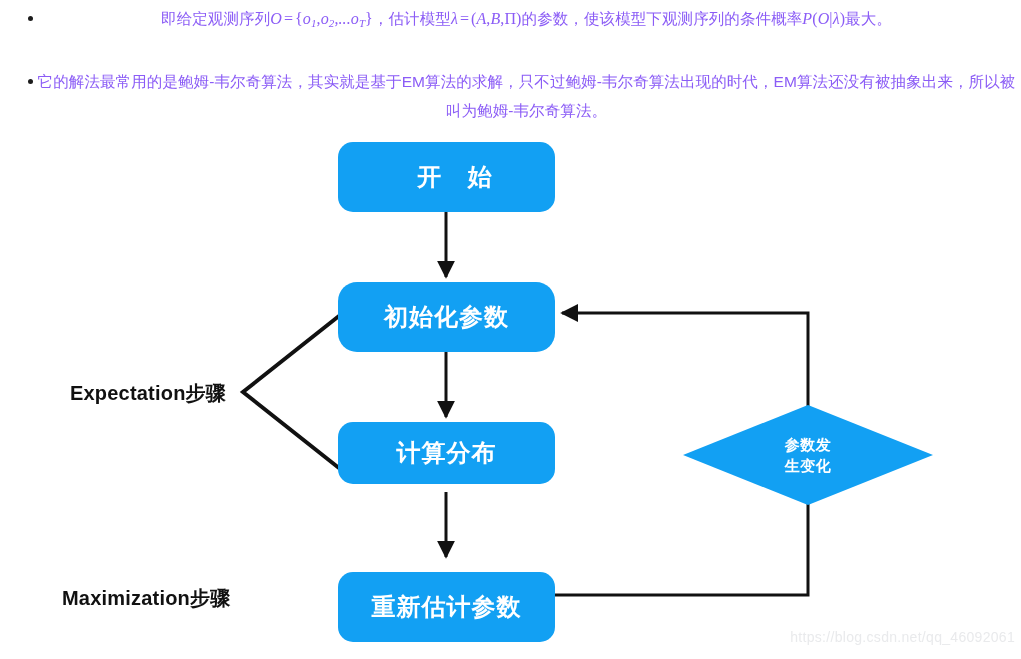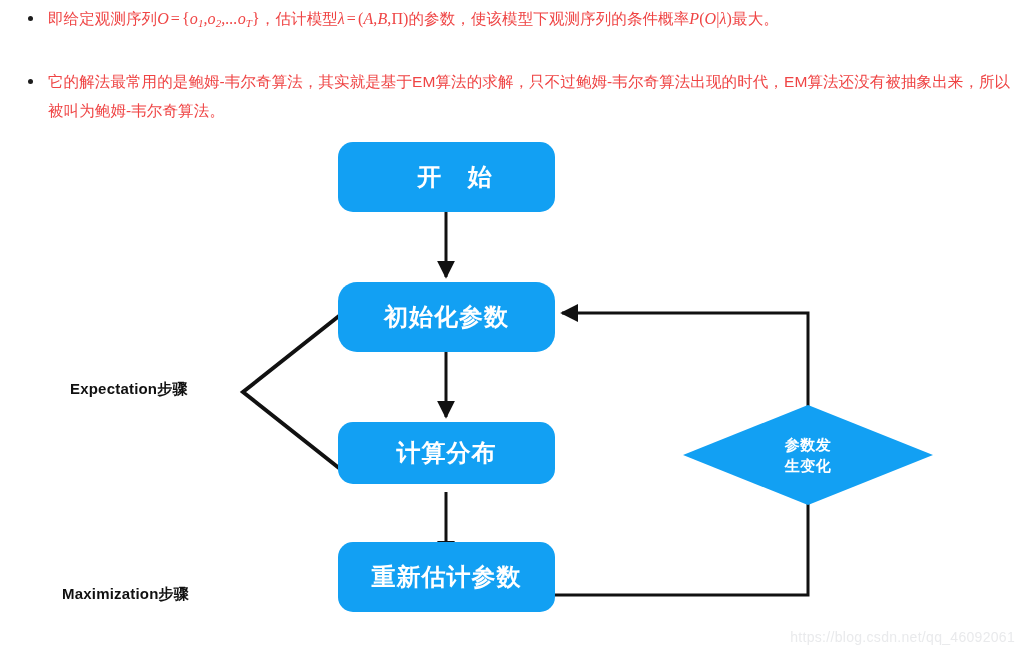--- a/index.html
+++ b/index.html
@@ -15,25 +15,26 @@
   .page{position:relative;width:1021px;height:659px;}
 
   
   .bullets{
     position:absolute;
     left:0;top:0;
     width:1021px;
   }
   .bullet{
     position:relative;
-    padding-left:48px;
+    padding-left:32px;
     font-size:15.5px;
     line-height:29px;
-    color:#ef4444;
+    color:#8b5cf6;
     letter-spacing:0.1px;
+    text-align:center;
   }
   .bullet .dot{
     position:absolute;
     left:28px;top:12px;
     width:5px;height:5px;
     border-radius:50%;
     background:#1c1c1c;
   }
   .bullet:nth-child(1){top:4px;}
   .bullet:nth-child(2){top:12px;margin-top:21px;}
@@ -67,21 +68,21 @@
     font-size:15px;
     font-weight:700;
     line-height:21px;
     text-align:center;
     width:90px;
     letter-spacing:0.5px;
   }
 
   .side-label{
     position:absolute;
-    font-size:15px;
+    font-size:20px;
     font-weight:700;
     color:#111111;
     white-space:nowrap;
     letter-spacing:0.2px;
   }
 
   .watermark{
     position:absolute;
     right:6px;bottom:14px;
     font-size:14px;
@@ -133,21 +134,21 @@
     </div>
 
     <div class="node" style="left:338px;top:282px;width:217px;height:70px;border-radius:19px;">
       <span>初始化参数</span>
     </div>
 
     <div class="node" style="left:338px;top:422px;width:217px;height:62px;">
       <span>计算分布</span>
     </div>
 
-    <div class="node" style="left:338px;top:542px;width:217px;height:70px;">
+    <div class="node" style="left:338px;top:572px;width:217px;height:70px;">
       <span>重新估计参数</span>
     </div>
 
     <div class="diamond-label" style="left:763px;top:434px;">
       <div>参数发</div>
       <div>生变化</div>
     </div>
 
     <div class="side-label" style="left:70px;top:380px;">Expectation步骤</div>
 

